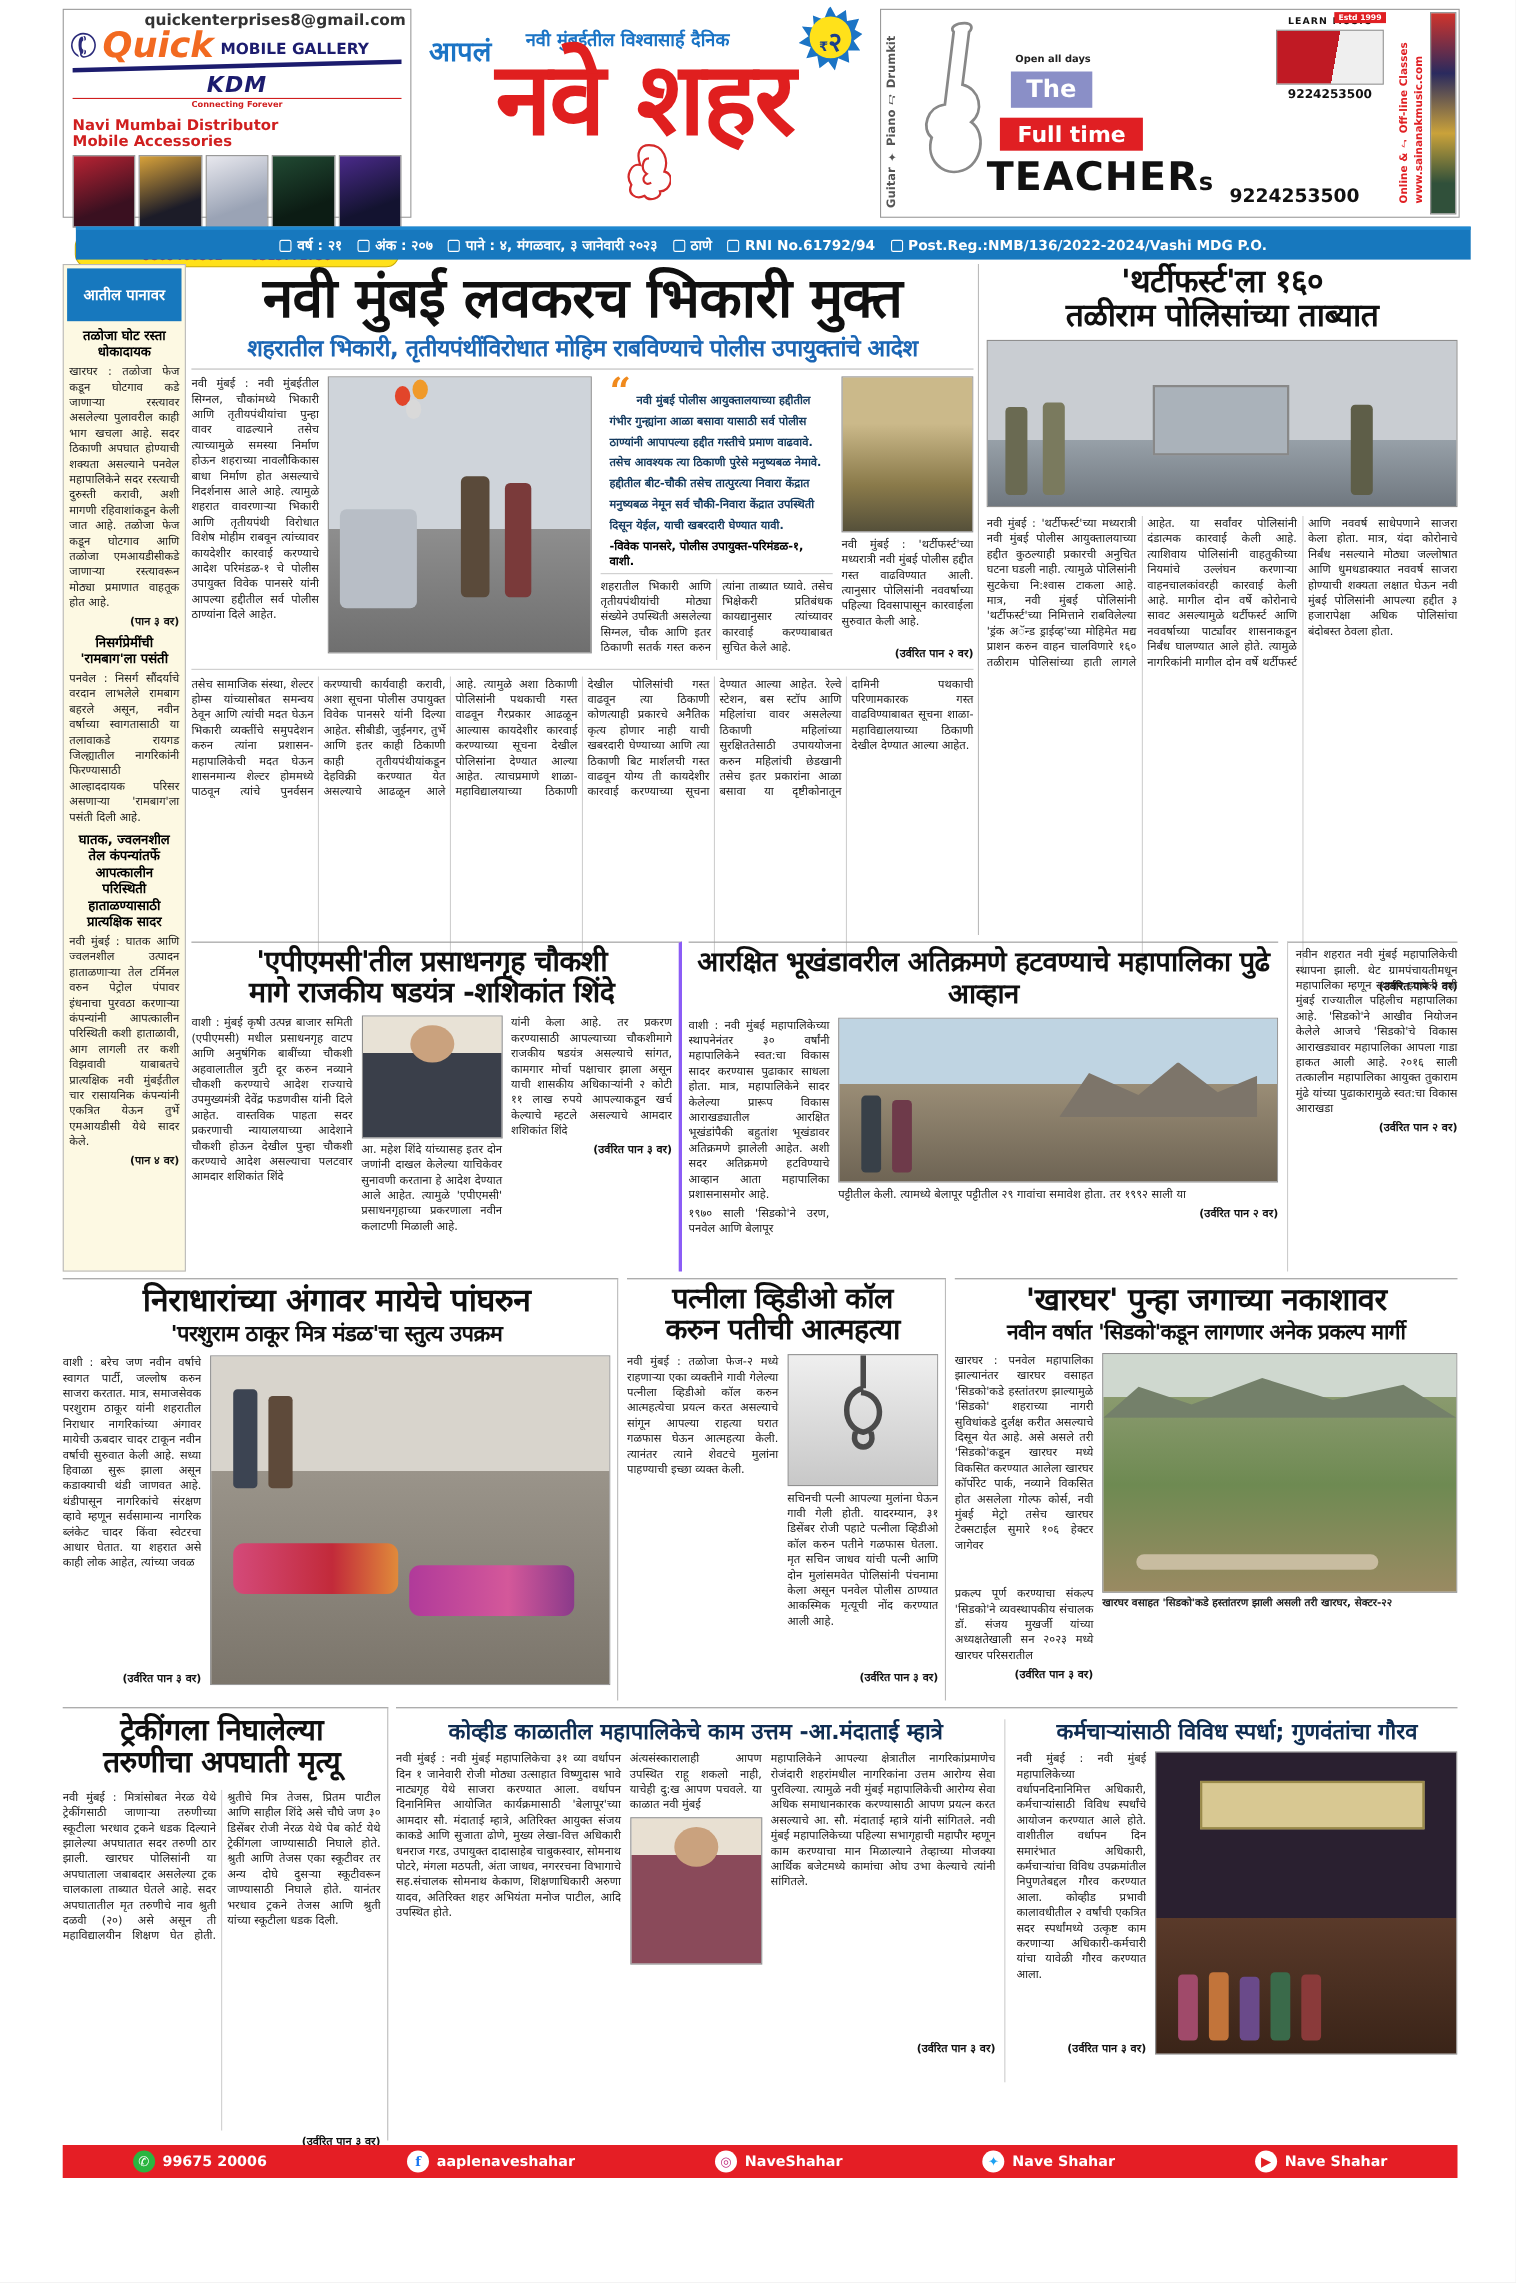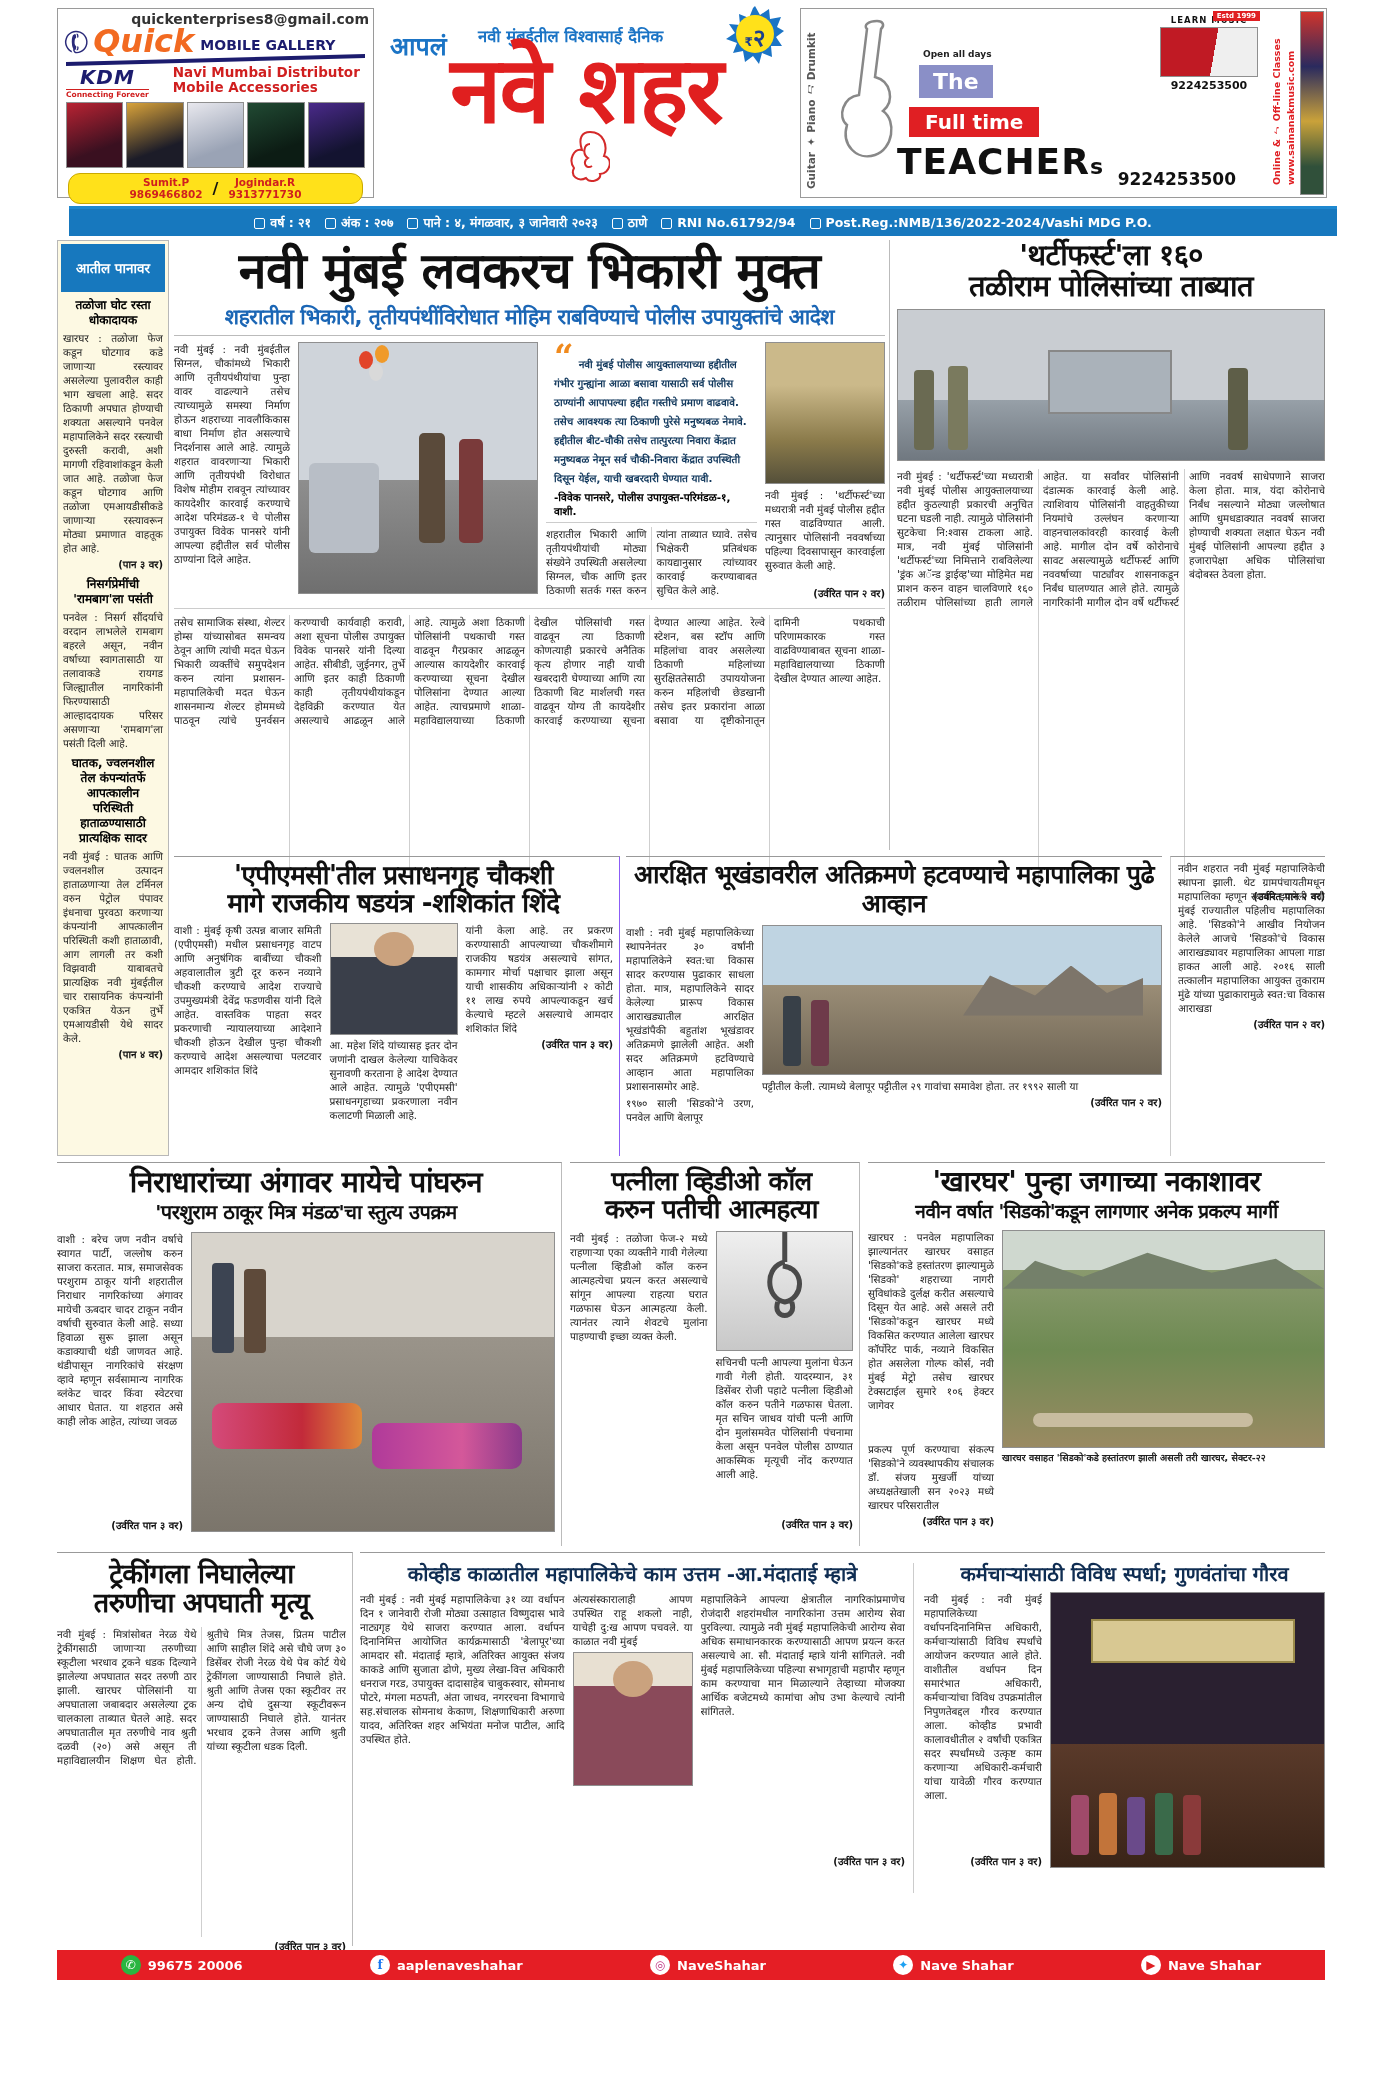--- a/index.html
+++ b/index.html
@@ -36,21 +36,21 @@
 <div class="page">
 
   <div class="abs bordered" style="left:57px;top:8px;width:315px;height:188px;">
     <div style="text-align:right;font-size:14px;font-weight:bold;color:#333;padding:2px 4px 0;">quickenterprises8@gmail.com</div>
     <div style="display:flex;align-items:flex-end;padding:0 6px;">
       <span style="color:#2a2a7a;font-size:30px;line-height:0.9;transform:rotate(-25deg);">✆</span>
       <span style="color:#f26a21;font-weight:bold;font-size:32px;font-style:italic;line-height:0.9;margin-left:4px;">Quick</span>
       <span style="color:#1c1c6e;font-weight:bold;font-size:14px;margin-left:6px;line-height:1.4;">MOBILE GALLERY</span>
     </div>
     <div style="height:4px;background:#1c1c6e;margin:2px 8px 3px;transform:skewY(-1.5deg);"></div>
-    <div style="display:flex;padding:0 8px;gap:24px;">
+    <div style="display:flex;padding:0 8px;gap:8px;flex-direction:column;">
       <div style="text-align:center;">
         <div style="color:#1c1c6e;font-weight:bold;font-size:20px;font-style:italic;letter-spacing:1px;">KDM</div>
         <div style="color:#d01f1f;font-size:7.5px;font-weight:bold;border-top:1px solid #d01f1f;">Connecting Forever</div>
       </div>
       <div style="color:#d01f1f;font-weight:bold;font-size:13.5px;line-height:1.15;">
         <div>Navi Mumbai Distributor</div>
         <div>Mobile Accessories</div>
       </div>
     </div>
     <div style="display:flex;gap:3px;padding:3px 8px;">
@@ -173,21 +173,21 @@
     <div class="photo" style="width:100%;height:152px;margin-top:6px;box-sizing:border-box;position:relative;background:linear-gradient(#c9cdd2 60%,#97a0a8 60%,#707880);">
       <span class="abs" style="left:16px;top:60px;width:20px;height:80px;background:#6a6a52;border-radius:4px;"></span>
       <span class="abs" style="left:50px;top:56px;width:20px;height:84px;background:#7a7a5e;border-radius:4px;"></span>
       <span class="abs" style="left:330px;top:58px;width:20px;height:82px;background:#5e5e48;border-radius:4px;"></span>
       <span class="abs" style="left:150px;top:40px;width:120px;height:60px;background:#aab2ba;border:2px solid #888;"></span>
     </div>
     <div class="body-text cols-3" style="margin-top:8px;height:418px;overflow:hidden;">नवी मुंबई : 'थर्टीफर्स्ट'च्या मध्यरात्री नवी मुंबई पोलीस आयुक्तालयाच्या हद्दीत कुठल्याही प्रकारची अनुचित घटना घडली नाही. त्यामुळे पोलिसांनी सुटकेचा नि:श्वास टाकला आहे. मात्र, नवी मुंबई पोलिसांनी 'थर्टीफर्स्ट'च्या निमित्ताने राबविलेल्या 'ड्रंक अॅन्ड ड्राईव्ह'च्या मोहिमेत मद्य प्राशन करुन वाहन चालविणारे १६० तळीराम पोलिसांच्या हाती लागले आहेत. या सर्वांवर पोलिसांनी दंडात्मक कारवाई केली आहे. त्याशिवाय पोलिसांनी वाहतुकीच्या नियमांचे उल्लंघन करणाऱ्या वाहनचालकांवरही कारवाई केली आहे. मागील दोन वर्षे कोरोनाचे सावट असल्यामुळे थर्टीफर्स्ट आणि नववर्षाच्या पार्ट्यांवर शासनाकडून निर्बंध घालण्यात आले होते. त्यामुळे नागरिकांनी मागील दोन वर्षे थर्टीफर्स्ट आणि नववर्ष साधेपणाने साजरा केला होता. मात्र, यंदा कोरोनाचे निर्बंध नसल्याने मोठ्या जल्लोषात आणि धुमधडाक्यात नववर्ष साजरा होण्याची शक्यता लक्षात घेऊन नवी मुंबई पोलिसांनी आपल्या हद्दीत ३ हजारापेक्षा अधिक पोलिसांचा बंदोबस्त ठेवला होता.</div>
     <div class="more">(उर्वरित पान २ वर)</div>
   </div>
 
-  <div class="abs" style="left:174px;top:856px;width:446px;height:300px;border-top:1px solid #999;border-right:1px solid #8b5cf6;padding:4px 6px 0 0;box-sizing:border-box;">
+  <div class="abs" style="left:174px;top:856px;width:446px;height:300px;border-top:1px solid #999;border-right:3px solid #8b5cf6;padding:4px 6px 0 0;box-sizing:border-box;">
     <div class="headline" style="font-size:26px;">'एपीएमसी'तील प्रसाधनगृह चौकशी</div>
     <div class="headline" style="font-size:26px;">मागे राजकीय षडयंत्र -शशिकांत शिंदे</div>
     <div style="display:flex;gap:8px;margin-top:6px;height:218px;overflow:hidden;">
       <div class="body-text" style="flex:1;">वाशी : मुंबई कृषी उत्पन्न बाजार समिती (एपीएमसी) मधील प्रसाधनगृह वाटप आणि अनुषंगिक बाबींच्या चौकशी अहवालातील त्रुटी दूर करुन नव्याने चौकशी करण्याचे आदेश राज्याचे उपमुख्यमंत्री देवेंद्र फडणवीस यांनी दिले आहेत. वास्तविक पाहता सदर प्रकरणाची न्यायालयाच्या आदेशाने चौकशी होऊन देखील पुन्हा चौकशी करण्याचे आदेश असल्याचा पलटवार आमदार शशिकांत शिंदे</div>
       <div style="width:128px;flex:none;">
         <div class="photo" style="width:126px;height:110px;position:relative;background:linear-gradient(#e8e2d6 30%,#3a3f4a 30%);">
           <span class="abs" style="left:43px;top:8px;width:40px;height:34px;border-radius:50%;background:#caa27e;"></span>
         </div>
         <div class="body-text" style="margin-top:3px;">आ. महेश शिंदे यांच्यासह इतर दोन जणांनी दाखल केलेल्या याचिकेवर सुनावणी करताना हे आदेश देण्यात आले आहेत. त्यामुळे 'एपीएमसी' प्रसाधनगृहाच्या प्रकरणाला नवीन कलाटणी मिळाली आहे.</div>
       </div>

